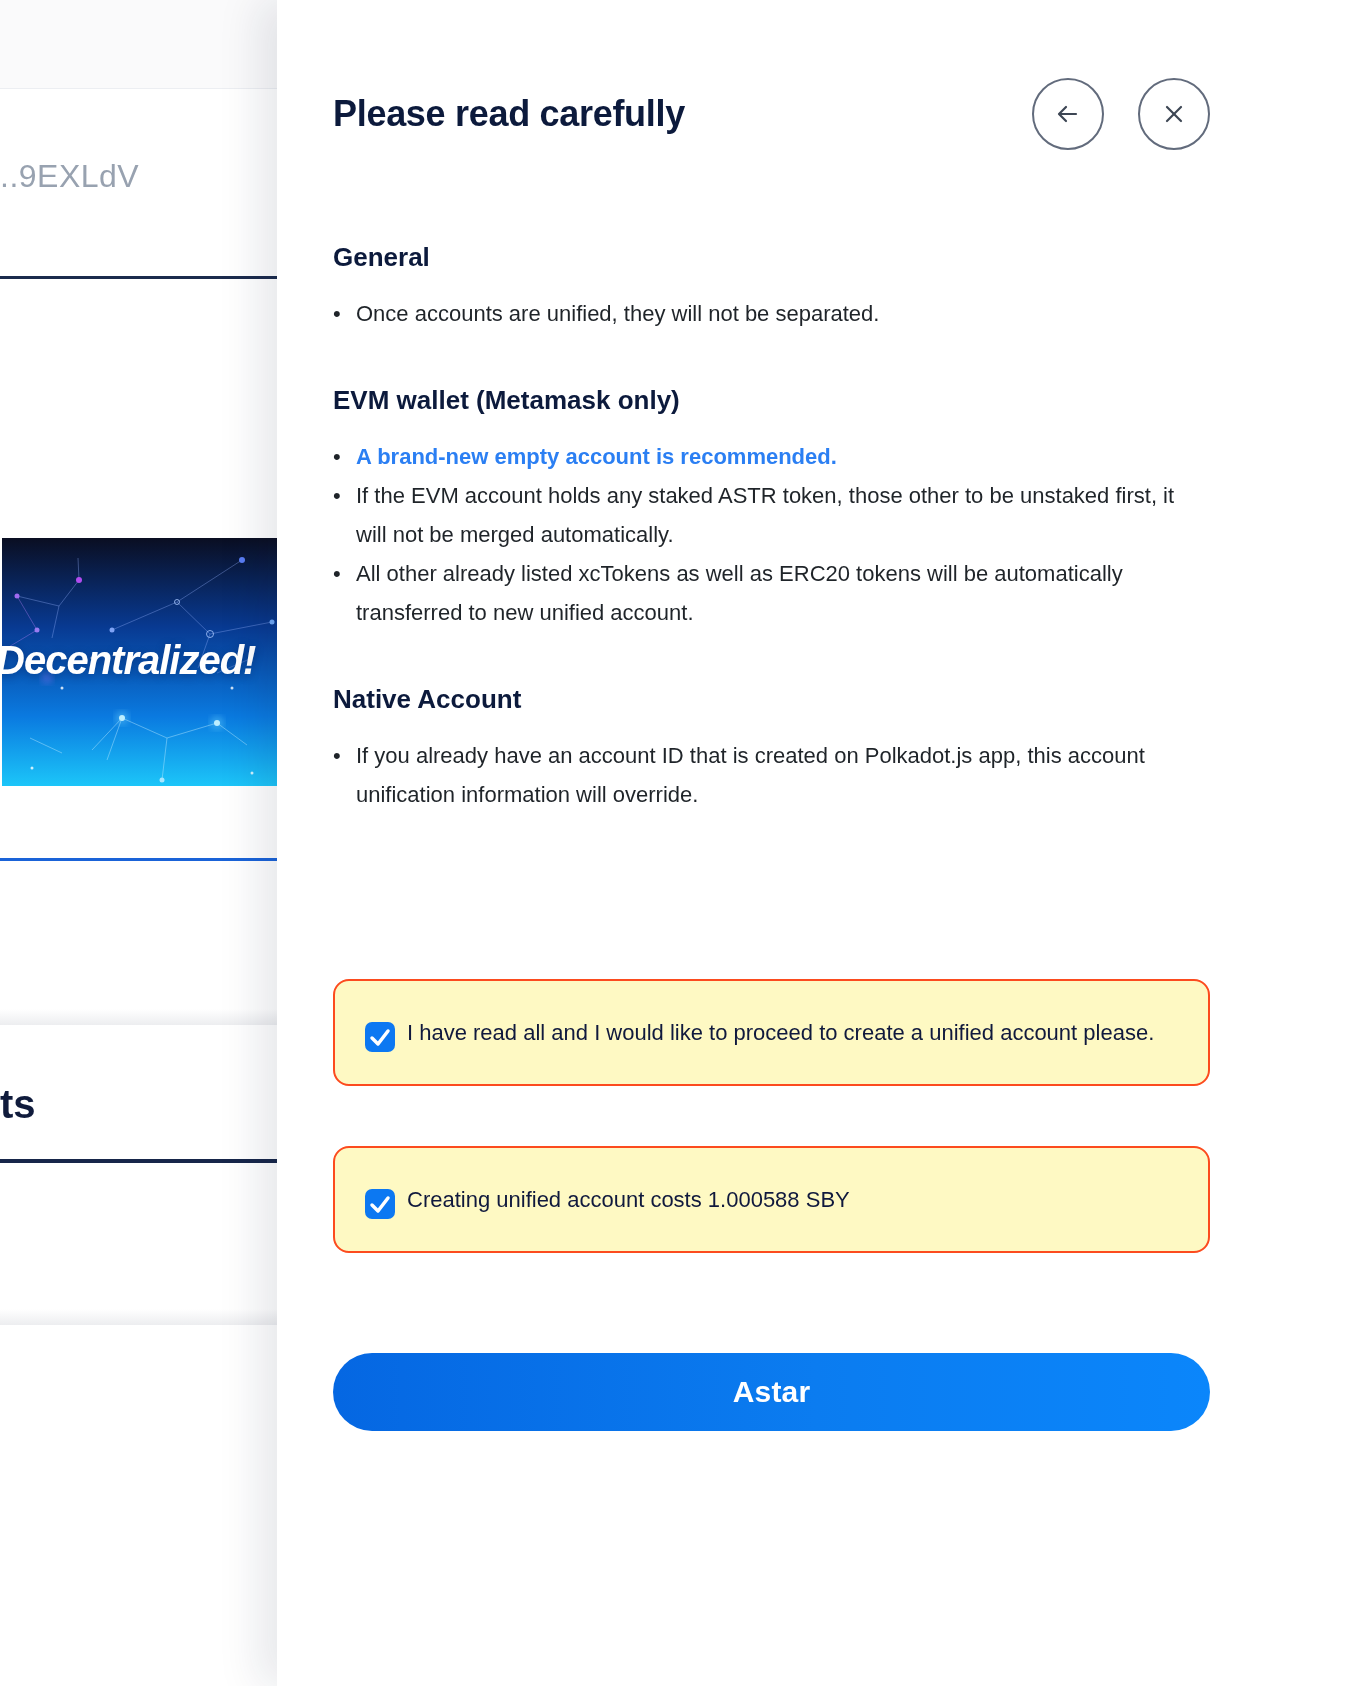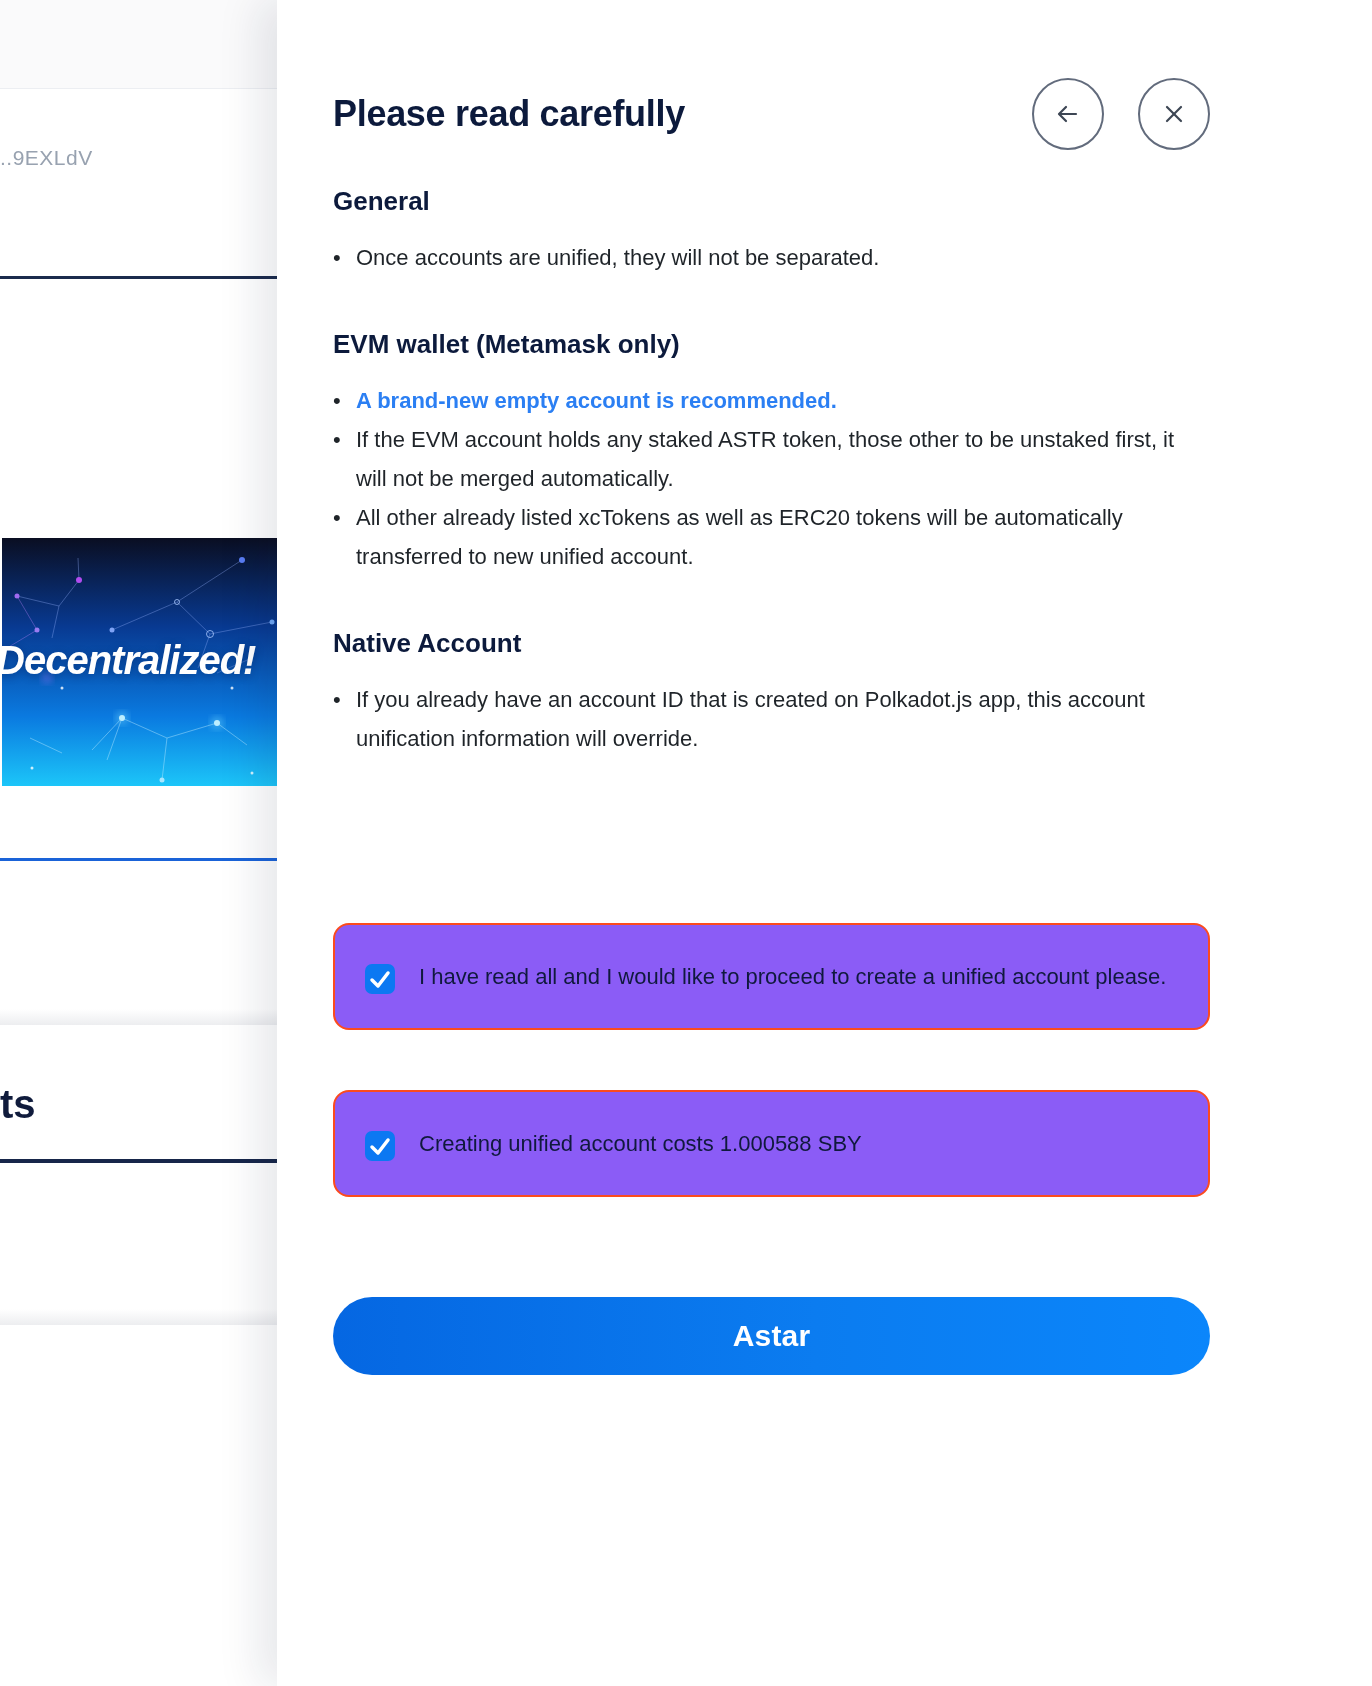--- a/index.html
+++ b/index.html
@@ -4,21 +4,21 @@
 <style>
   html,body{margin:0;padding:0;background:#ffffff;}
   body{width:1372px;height:1686px;overflow:hidden;
        font-family:"Liberation Sans","DejaVu Sans",sans-serif;
        -webkit-font-smoothing:antialiased;}
   .stage{position:relative;width:1372px;height:1686px;background:#fff;}
 
   
   .bg-column{position:absolute;left:0;top:0;width:277px;height:1686px;background:#fff;overflow:hidden;}
   .bg-topcard{position:absolute;left:0;top:0;width:277px;height:88px;background:#fafafb;border-bottom:1px solid #eceef2;}
-  .bg-address{position:absolute;left:0;top:146px;width:277px;font-size:21px;color:#98a2b0;letter-spacing:.5px;white-space:nowrap;}
+  .bg-address{position:absolute;left:0;top:158px;width:277px;font-size:32px;color:#98a2b0;letter-spacing:.5px;white-space:nowrap;}
   .rule{position:absolute;left:0;width:277px;}
   .rule-navy-1{top:276px;height:3px;background:#1b2b4d;}
   .rule-blue{top:858px;height:3px;background:#1a63d8;}
   .rule-navy-2{top:1159px;height:4px;background:#17264a;}
   .shadow-strip{position:absolute;left:0;width:277px;height:16px;
     background:linear-gradient(to bottom,rgba(20,30,60,0),rgba(20,30,60,0.08));}
   .strip-1{top:1009px;}
   .strip-2{top:1309px;}
   .bg-clipped{position:absolute;left:0;top:1082px;font-size:40px;font-weight:700;color:#101b3c;}
 
@@ -32,32 +32,32 @@
   .drawer{position:absolute;left:277px;top:0;width:1095px;height:1686px;background:#ffffff;
     box-shadow:-18px 0 40px rgba(15,25,60,.10);box-sizing:border-box;
     padding:78px 162px 0 56px;}
   .drawer-header{display:flex;align-items:center;justify-content:space-between;}
   .drawer-title{margin:0;font-size:36px;line-height:44px;font-weight:700;color:#0c1a3c;letter-spacing:-.3px;}
   .hdr-buttons{display:flex;gap:34px;}
   .circle-btn{width:72px;height:72px;border-radius:50%;background:#fff;border:2px solid #626b7c;
     display:flex;align-items:center;justify-content:center;cursor:pointer;padding:0;}
   .circle-btn svg{display:block;}
 
-  .sections{margin-top:36px;}
+  .sections{margin-top:92px;}
   .sections h2{margin:52px 0 22px 0;font-size:26px;line-height:30px;font-weight:700;color:#0c1a3c;}
   .sections h2:first-child{margin-top:0;}
   .sections ul{margin:0;padding:0;list-style:none;}
   .sections li{position:relative;padding-left:23px;font-size:22px;line-height:39px;color:#1f2429;}
   .sections li::before{content:"•";position:absolute;left:0;top:0;color:#1f2429;font-size:22px;}
   .sections li.hl{color:#2b7ff3;font-weight:700;}
   .sections li.hl::before{color:#1f2429;font-weight:400;}
 
   .notices{margin-top:165px;}
-  .notice{box-sizing:border-box;border:2.5px solid #fc4b1e;border-radius:16px;background:#8b5cf6;
-    padding:32px 30px;display:flex;align-items:center;gap:24px;}
+  .notice{box-sizing:border-box;border:2.5px solid #fc4b1e;border-radius:16px;background:#fef9c3;
+    padding:32px 30px;display:flex;align-items:flex-end;gap:12px;}
   .notice + .notice{margin-top:60px;}
   .checkbox{flex:0 0 auto;width:30px;height:30px;margin-top:5px;border:none;border-radius:7px;
     background:#0c78f2;display:flex;align-items:center;justify-content:center;cursor:pointer;padding:0;}
   .notice-label{font-size:22px;line-height:39px;color:#10193d;}
 
   .next-btn{display:block;box-sizing:border-box;width:100%;height:78px;margin-top:100px;border:none;
     border-radius:39px;background:linear-gradient(90deg,#0567e2 0%,#0b7cf0 55%,#0b86fb 100%);
     color:#fff;font-size:30px;font-weight:600;font-family:inherit;cursor:pointer;letter-spacing:.2px;}
 </style>
 </head>

